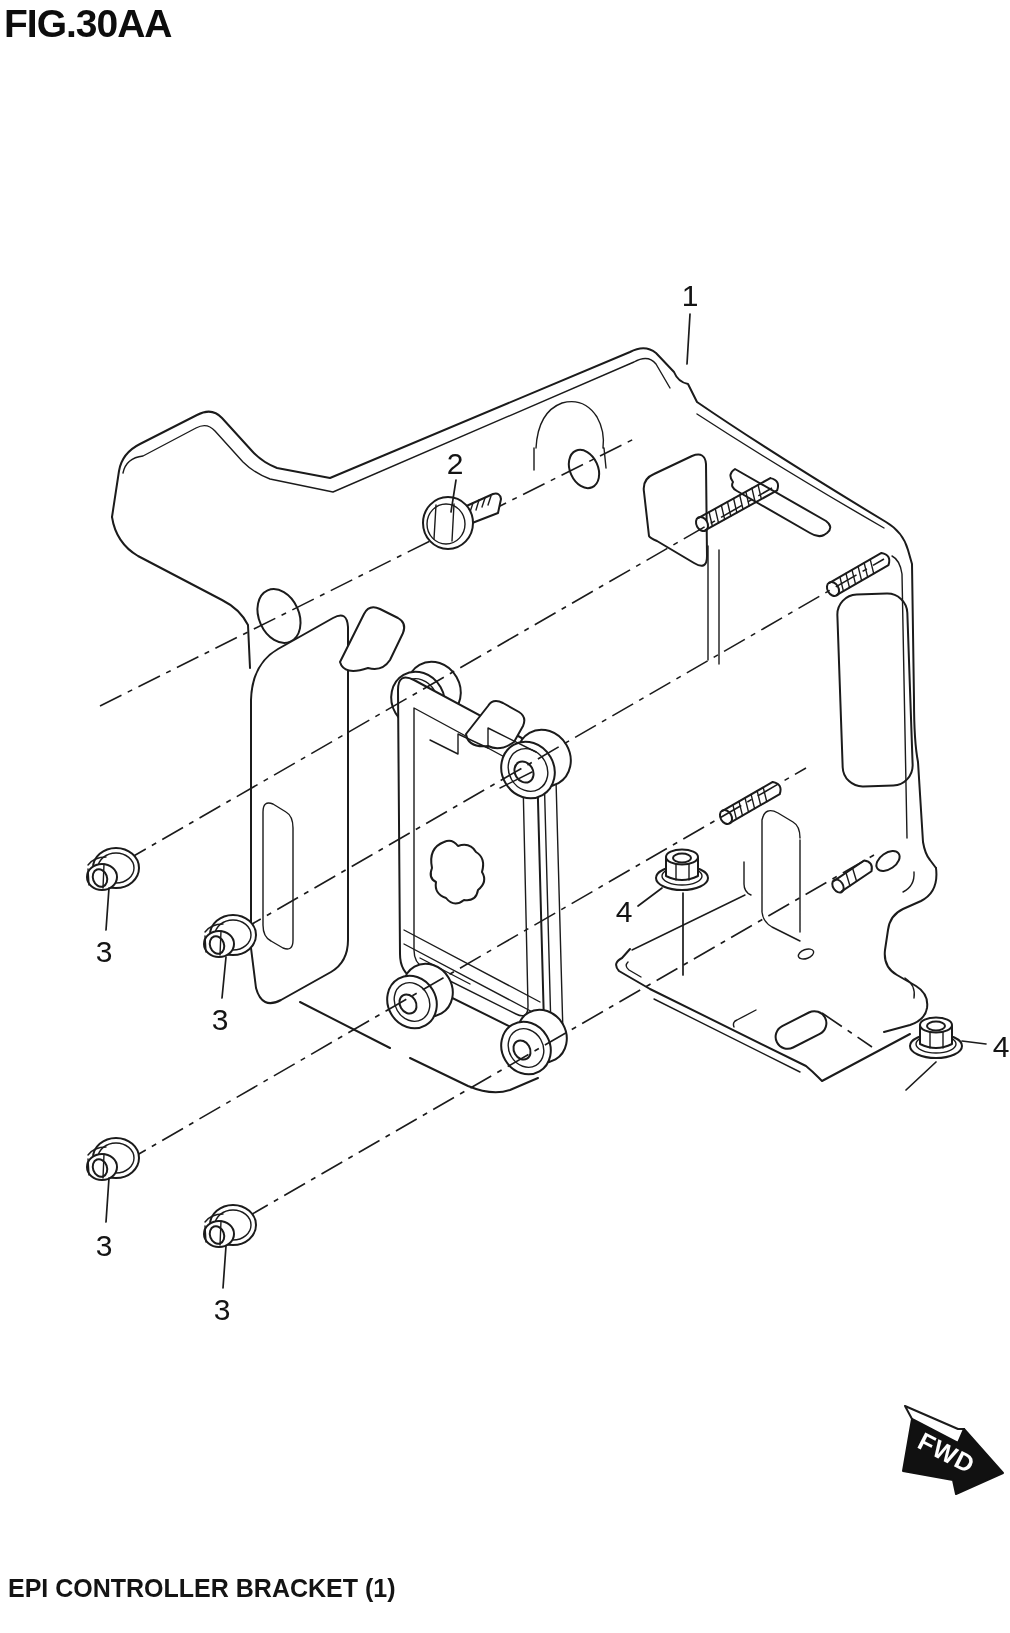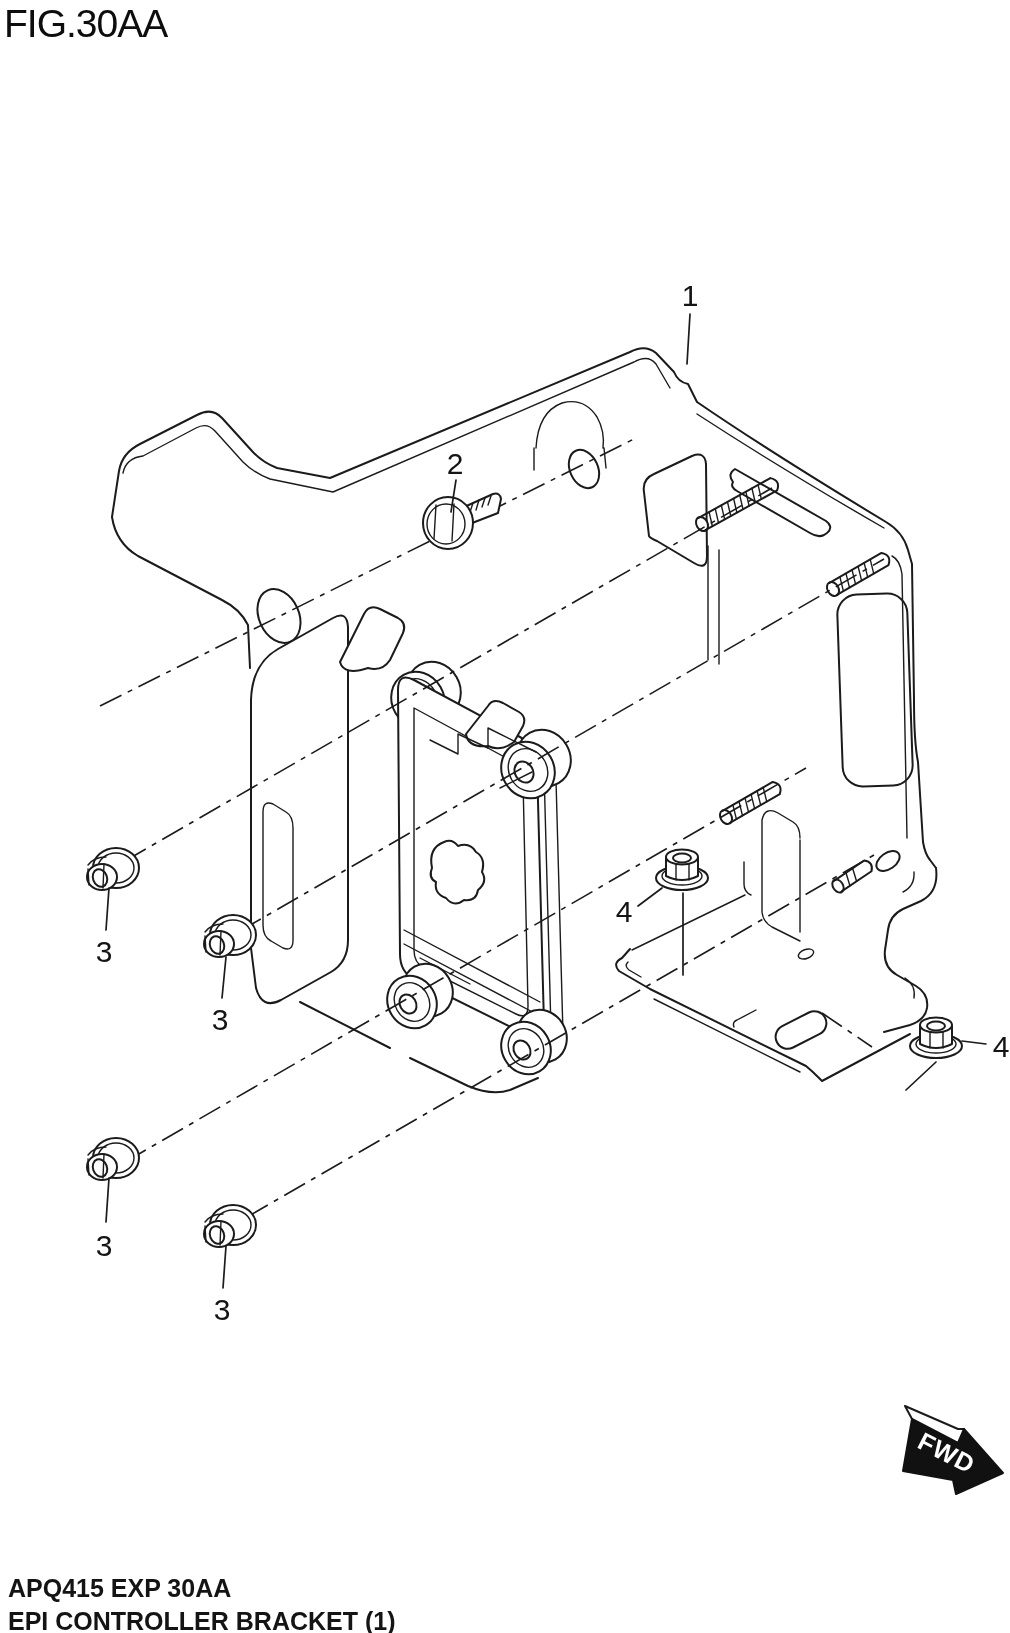--- a/index.html
+++ b/index.html
@@ -1,18 +1,18 @@
 <!DOCTYPE html>
 <html><head>
 <meta charset="utf-8">
 <style>
   html,body{margin:0;padding:0;background:#ffffff;}
   body{width:1010px;height:1633px;position:relative;font-family:"Liberation Sans",sans-serif;color:#111;}
   .stage{position:absolute;inset:0;background:#fff;overflow:hidden;}
-  .fig-title{position:absolute;left:4px;top:2px;font-size:39px;font-weight:400;letter-spacing:-1px;color:#0d0d0d;}
+  .fig-title{position:absolute;left:4px;top:2px;font-size:39px;font-weight:700;letter-spacing:-1px;color:#0d0d0d;}
   .footer{position:absolute;left:8px;top:1572px;font-size:25px;font-weight:600;line-height:33px;color:#141414;}
   svg text.callout{font-family:"Liberation Sans",sans-serif;font-size:30px;fill:#141414;}
   svg text.fwd{font-family:"Liberation Sans",sans-serif;font-size:25px;font-weight:700;fill:#ffffff;letter-spacing:1px;}
   .ln{stroke:#1b1b1b;stroke-width:2;fill:none;stroke-linecap:round;stroke-linejoin:round;}
   .ln-f{stroke:#1b1b1b;stroke-width:2;fill:#ffffff;stroke-linecap:round;stroke-linejoin:round;}
   .thin{stroke:#1b1b1b;stroke-width:1.4;fill:none;stroke-linecap:round;stroke-linejoin:round;}
   .cl{stroke:#1b1b1b;stroke-width:1.6;fill:none;stroke-dasharray:24 7 5 7;}
   .ldr{stroke:#1b1b1b;stroke-width:1.7;fill:none;stroke-linecap:round;}
 </style>
 </head>
@@ -201,17 +201,16 @@
     </g>
 
     <g>
       <path class="ln" d="M 912 1419 L 905 1406 L 958 1429 L 964 1429"></path>
       <path d="M 912 1419 L 958 1443 L 964 1429 L 1003 1473 L 956 1494 L 953 1480 L 903 1471 Z" fill="#111111" stroke="#111111" stroke-width="2" stroke-linejoin="round"></path>
       <text class="fwd" x="0" y="0" transform="translate(916 1447) rotate(27)">FWD</text>
     </g>
   </svg>
 
   <div class="footer">
-    <div>APQ415 EXP 30AA</div>
     <div>EPI CONTROLLER BRACKET (1)</div>
   </div>
 
 </div>
 
 </body></html>

